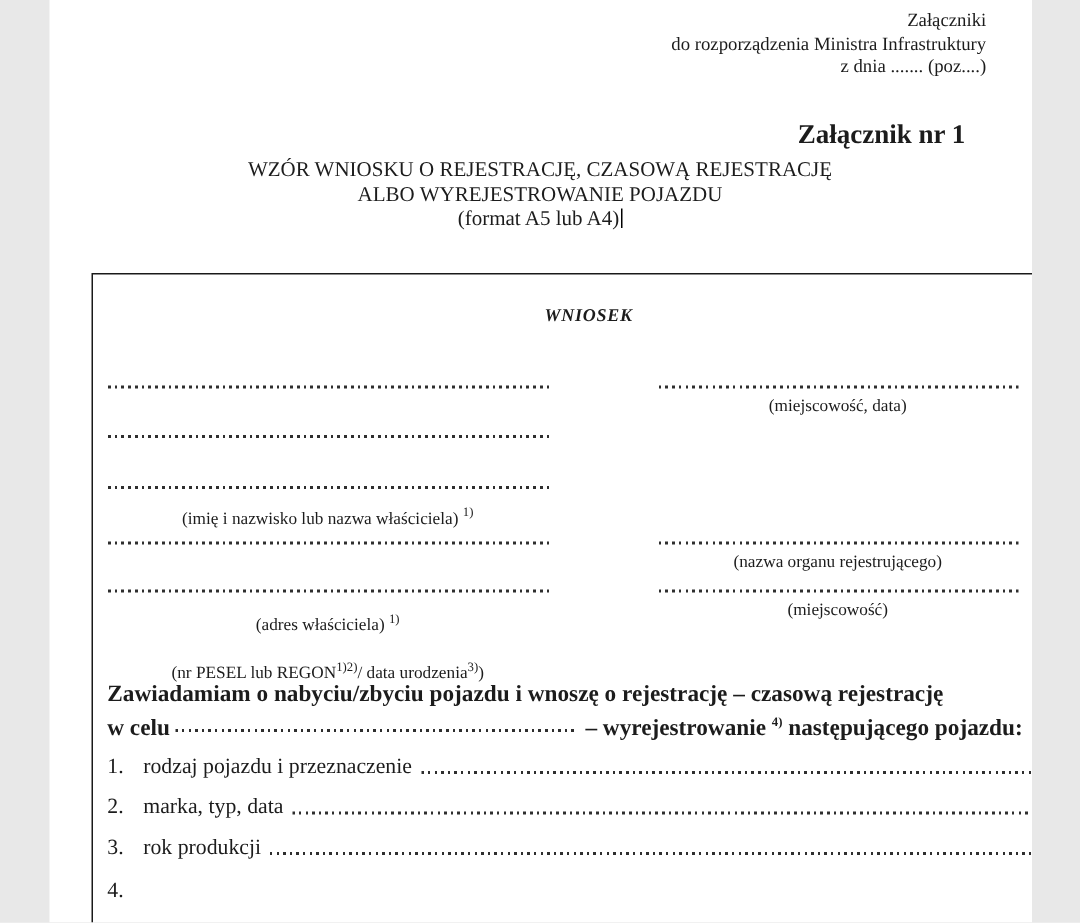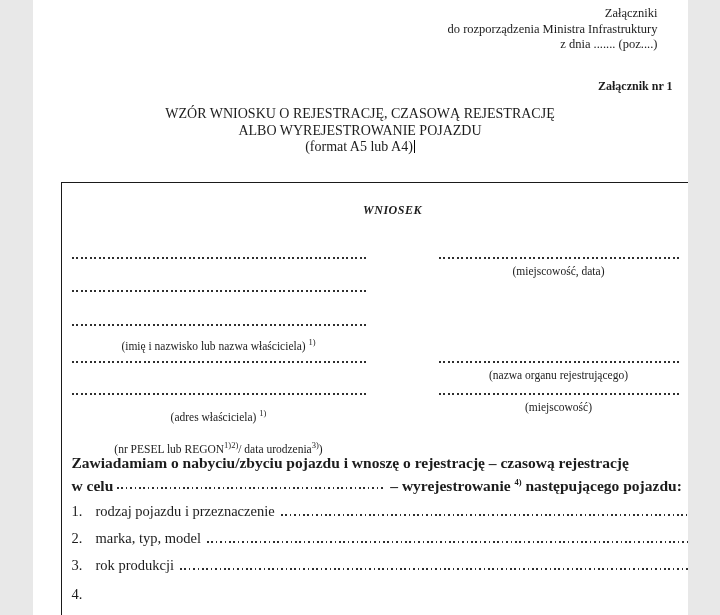--- a/index.html
+++ b/index.html
@@ -10,22 +10,22 @@
     background:#ffffff;
     color:#1c1c1c;
     font-family:"Liberation Serif","DejaVu Serif",serif;
     overflow:hidden;
   }
   .hdr{
     position:absolute;top:6px;right:30px;
     text-align:right;font-size:12.5px;line-height:15.5px;
   }
   .attachment{
-    position:absolute;top:79px;right:15px;
-    font-weight:bold;font-size:12px;
+    position:absolute;top:79px;right:44px;
+    font-weight:bold;font-size:18px;
   }
   .doc-title{
     position:absolute;top:106px;left:0;width:100%;
     text-align:center;font-size:14px;line-height:16.5px;
   }
   .caret{
     display:inline-block;width:1px;height:13px;
     background:#000;vertical-align:-2px;margin-left:1px;
   }
   .form-box{
@@ -126,21 +126,21 @@
       </div>
     </div>
 
     <div class="list-item" style="top:320px">
       <span class="num">1.</span>
       <span>rodzaj pojazdu i przeznaczenie</span>
       <span class="leader"></span>
     </div>
     <div class="list-item" style="top:347px">
       <span class="num">2.</span>
-      <span>marka, typ, model</span>
+      <span>marka, typ, data</span>
       <span class="leader"></span>
     </div>
     <div class="list-item" style="top:374px">
       <span class="num">3.</span>
       <span>rok produkcji</span>
       <span class="leader"></span>
     </div>
     <div class="list-item" style="top:403px">
       <span class="num">4.</span>
     </div>

